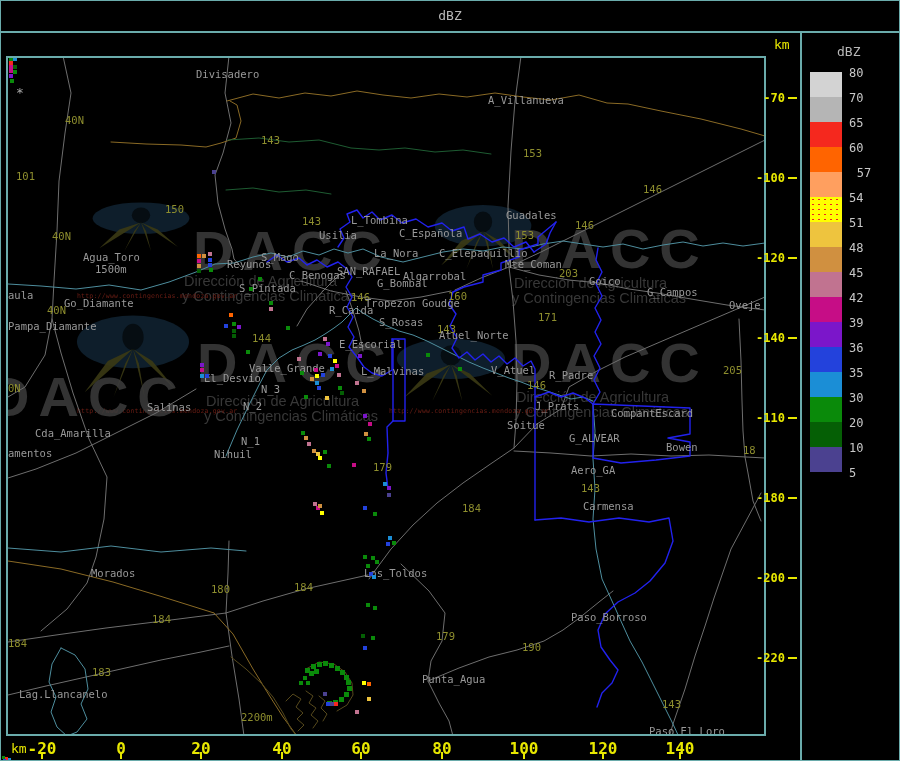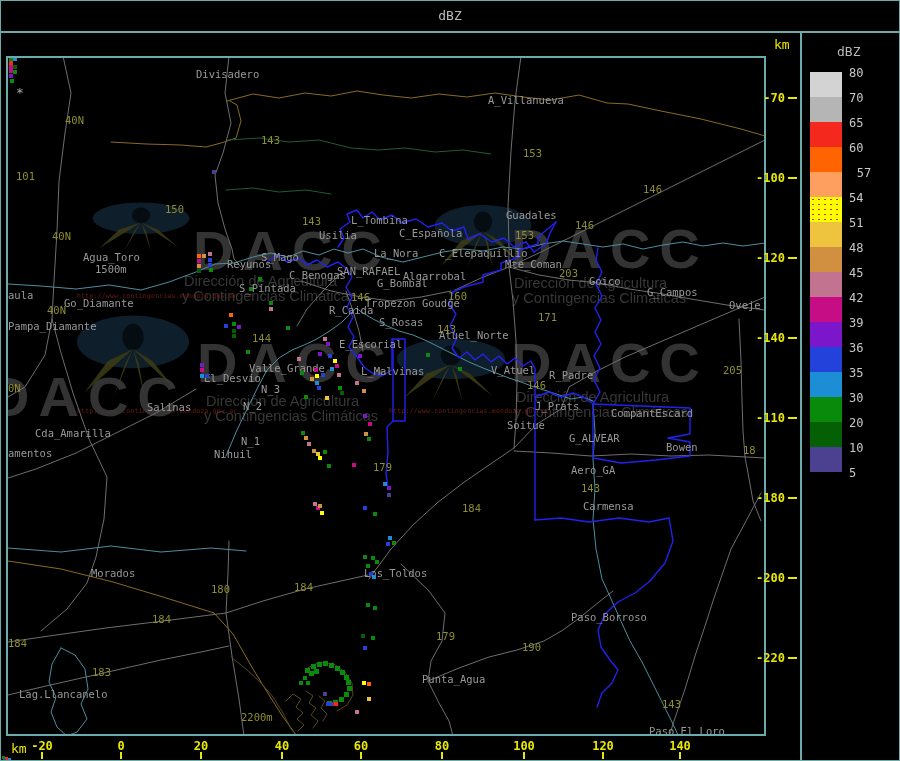--- a/index.html
+++ b/index.html
@@ -24,21 +24,21 @@
            font-weight:bold;font-size:56px;letter-spacing:9px;line-height:1;z-index:1;}
   .wm-line{position:absolute;color:#3e3e3e;opacity:.9;font-family:"Liberation Sans",sans-serif;
            font-size:14.5px;white-space:pre;z-index:1;}
   .wm-url{position:absolute;color:#6b1d14;font-size:6.5px;letter-spacing:.2px;white-space:pre;z-index:1;}
   
   .rtick-label{position:absolute;width:40px;text-align:right;color:#e8e800;font-size:12px;font-weight:bold;}
   .rtick-dash{position:absolute;width:9px;height:2px;background:#e8e800;}
   #vline-right{position:absolute;left:799px;top:30px;width:2px;height:731px;background:#6aabab;}
   
   #bottombar{position:absolute;left:0;top:735px;width:765px;height:24px;border-bottom:2px solid #6aabab;}
-  .btick-label{position:absolute;width:40px;text-align:center;color:#e8e800;font-size:12px;font-weight:bold;top:3px;}
+  .btick-label{position:absolute;width:40px;text-align:center;color:#e8e800;font-size:16px;font-weight:bold;top:3px;}
   .btick-dash{position:absolute;width:2px;height:7px;background:#e8e800;top:16px;}
   #km-bottom{position:absolute;left:10px;top:5px;color:#e8e800;font-size:13px;}
   
   #legend{position:absolute;left:800px;top:30px;width:100px;height:731px;}
   #legend-title{position:absolute;left:36px;top:13px;color:#b8b8b8;font-size:13px;}
   .band{position:absolute;left:9px;width:32px;height:25px;}
   .band-speckle{background-image:radial-gradient(#e22 0.9px, rgba(0,0,0,0) 1px);background-size:6px 5px;}
   .band-label{position:absolute;left:48px;width:30px;color:#c8c8c8;font-size:12px;}
 </style>
 </head>

